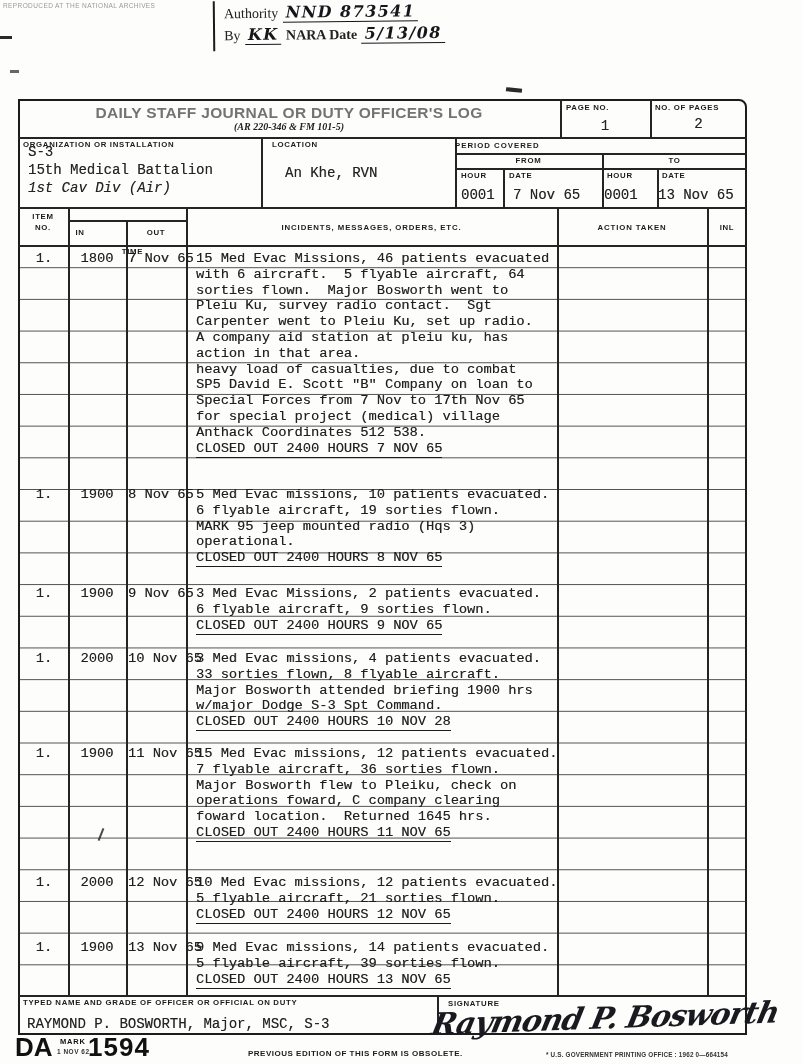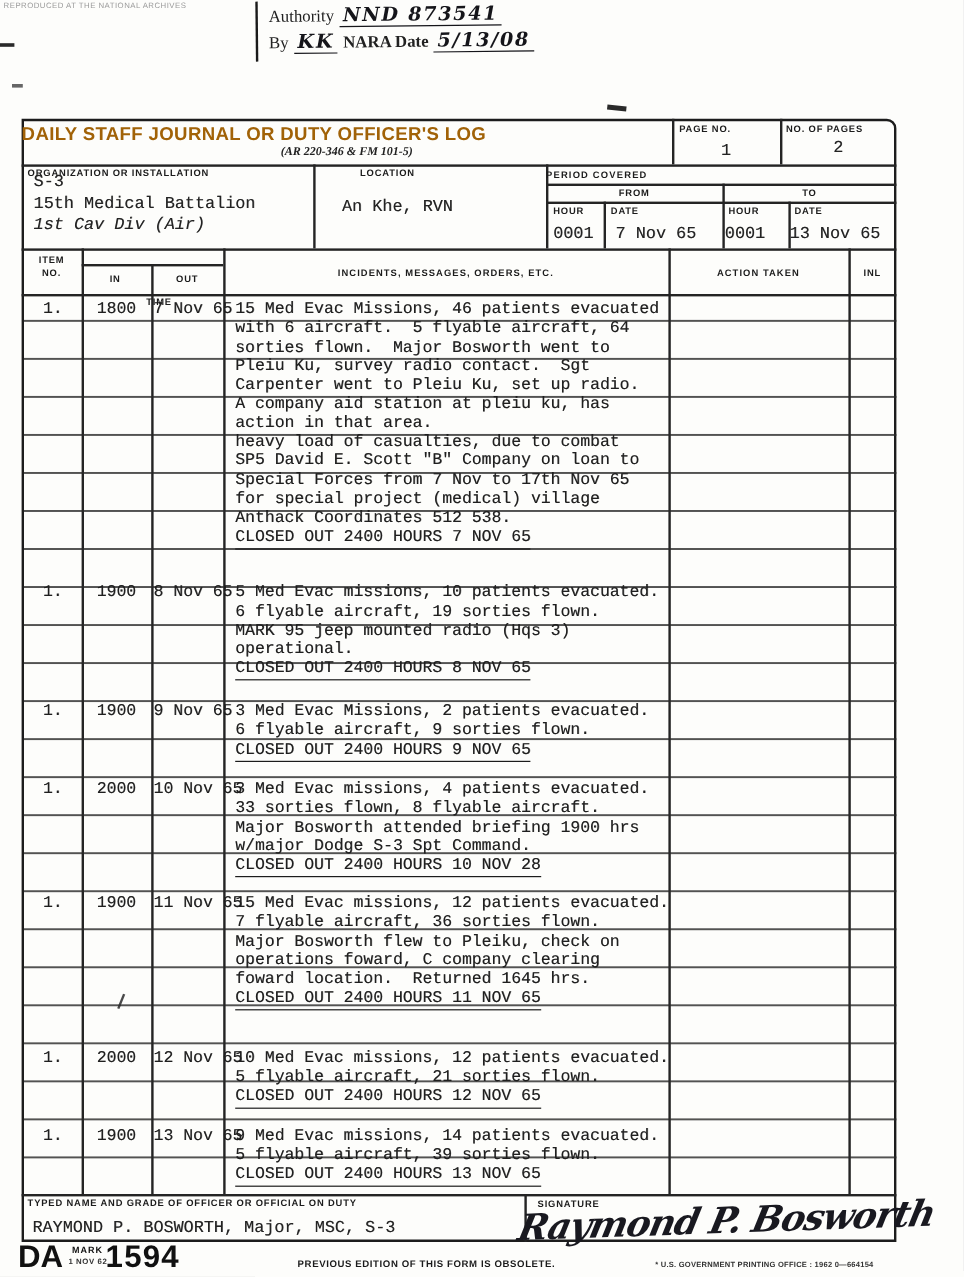--- a/index.html
+++ b/index.html
@@ -17,22 +17,22 @@
   .declass .row1{top:3px;}
   .declass .row2{top:25px;}
   .print-serif{font:400 14px/18px "Liberation Serif",serif;color:#222;}
   .hand{font:italic 600 16px/18px "DejaVu Serif",serif;letter-spacing:1.4px;color:#15151a;
         border-bottom:1.6px solid #15151a;padding:0 3px;}
   .mark{position:absolute;background:#2a2a2a;}
 
   
   .form-outer{position:absolute;left:18px;top:99px;width:725px;height:932px;
               border:2px solid #1c1c1c;border-top-right-radius:8px;}
-  .form-title{position:absolute;left:18px;top:104px;width:542px;text-align:left;
-              font:700 15.5px/17px "Liberation Sans",sans-serif;letter-spacing:.3px;color:#a16207;}
+  .form-title{position:absolute;left:18px;top:104px;width:542px;text-align:center;
+              font:700 15.5px/17px "Liberation Sans",sans-serif;letter-spacing:.3px;color:#737373;}
   .form-subtitle{position:absolute;left:18px;top:121px;width:542px;text-align:center;
               font:italic 600 10px/12px "Liberation Serif",serif;color:#222;}
   .lbl{position:absolute;font:700 7.8px/9px "Liberation Sans",sans-serif;
        letter-spacing:.7px;color:#1c1c1c;white-space:nowrap;}
   .type{position:absolute;font:400 14px/16px "Liberation Mono","DejaVu Sans Mono",monospace;
         color:#232323;white-space:nowrap;text-shadow:.3px 0 0 rgba(20,20,20,.45);}
 
   
   .journal-body{position:absolute;left:20px;top:245px;width:727px;height:750px;
       background-image:linear-gradient(to bottom,transparent 0,transparent 30.4px,
@@ -117,40 +117,40 @@
   <div class="form-subtitle">(AR 220-346 &amp; FM 101-5)</div>
   <div class="lbl" style="left:566px;top:103px;">PAGE NO.</div>
   <div class="type" style="left:560px;top:118px;width:90px;text-align:center;">1</div>
   <div class="lbl" style="left:655px;top:103px;">NO. OF PAGES</div>
   <div class="type" style="left:650px;top:116px;width:97px;text-align:center;">2</div>
 
   <div class="lbl" style="left:23px;top:140px;">ORGANIZATION OR INSTALLATION</div>
   <div class="type" style="left:28px;top:144px;">S-3</div>
   <div class="type" style="left:28px;top:162px;">15th Medical Battalion</div>
   <div class="type" style="left:28px;top:180px;font-style:italic;">1st Cav Div (Air)</div>
-  <div class="lbl" style="left:284px;top:140px;padding-left:16px;">LOCATION</div>
+  <div class="lbl" style="left:256px;top:140px;padding-left:16px;">LOCATION</div>
   <div class="type" style="left:285px;top:165px;">An Khe, RVN</div>
   <div class="lbl" style="left:455px;top:141px;width:292px;text-align:left;letter-spacing:1px;">PERIOD COVERED</div>
   <div class="lbl" style="left:455px;top:156px;width:147px;text-align:center;">FROM</div>
   <div class="lbl" style="left:602px;top:156px;width:145px;text-align:center;">TO</div>
   <div class="lbl" style="left:461px;top:171px;">HOUR</div>
   <div class="lbl" style="left:509px;top:171px;">DATE</div>
   <div class="lbl" style="left:607px;top:171px;">HOUR</div>
   <div class="lbl" style="left:662px;top:171px;">DATE</div>
   <div class="type" style="left:461px;top:187px;">0001</div>
   <div class="type" style="left:513px;top:187px;">7 Nov 65</div>
   <div class="type" style="left:604px;top:187px;">0001</div>
   <div class="type" style="left:658px;top:187px;">13 Nov 65</div>
 
   <div class="lbl" style="left:18px;top:211px;width:50px;text-align:center;line-height:11px;">
     <span>ITEM</span><br>
     <span>NO.</span>
   </div>
   <div class="lbl" style="left:68px;top:209px;width:129px;text-align:center;margin-top:38px;">TIME</div>
-  <div class="lbl" style="left:72px;top:228px;width:48px;text-align:center;">IN</div>
+  <div class="lbl" style="left:56px;top:228px;width:48px;text-align:center;">IN</div>
   <div class="lbl" style="left:126px;top:228px;width:60px;text-align:center;">OUT</div>
   <div class="lbl" style="left:186px;top:223px;width:371px;text-align:center;letter-spacing:.9px;">INCIDENTS, MESSAGES, ORDERS, ETC.</div>
   <div class="lbl" style="left:557px;top:223px;width:150px;text-align:center;letter-spacing:.9px;">ACTION TAKEN</div>
   <div class="lbl" style="left:707px;top:223px;width:40px;text-align:center;">INL</div>
 
   <div class="journal-body" id="journal-body">
       <div class="entry" style="top: 6px;">
         <span class="cell item">1.</span>
         <span class="cell tin">1800</span>
         <span class="cell tdate">7 Nov 65</span>

